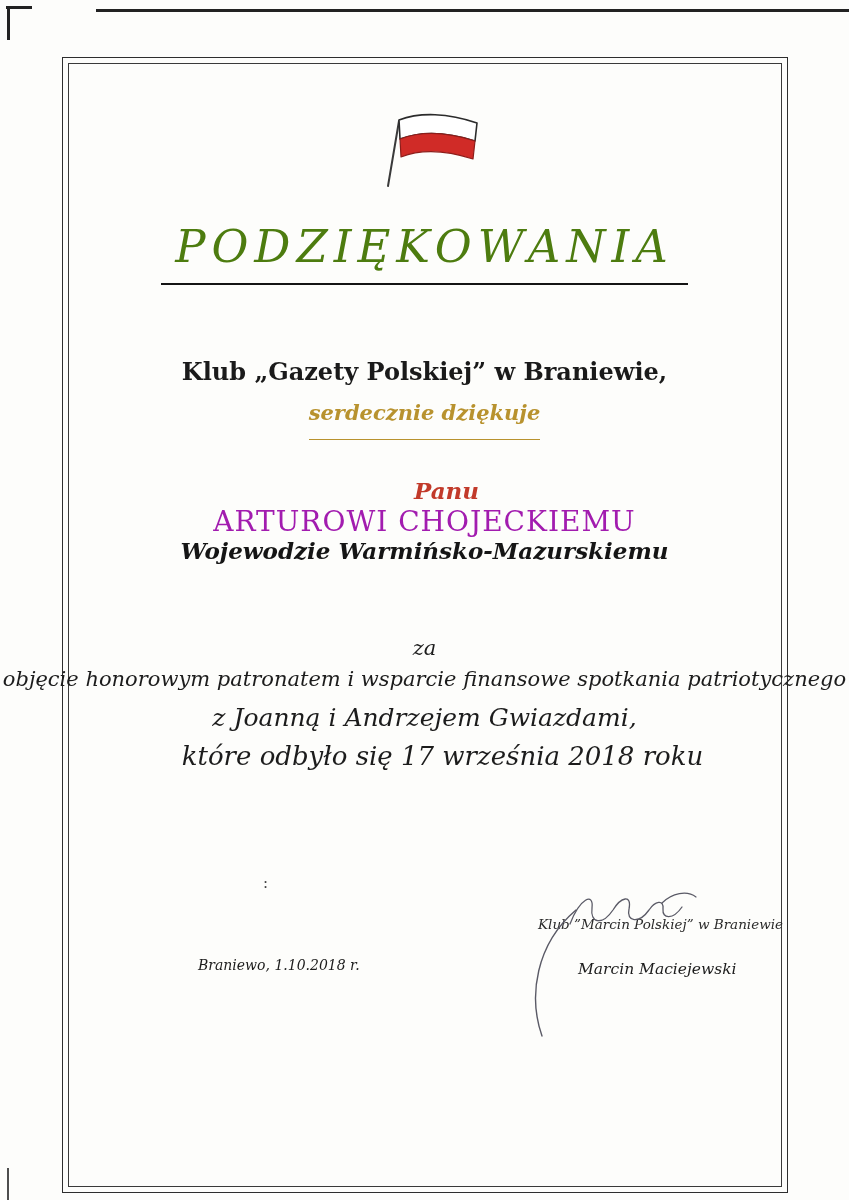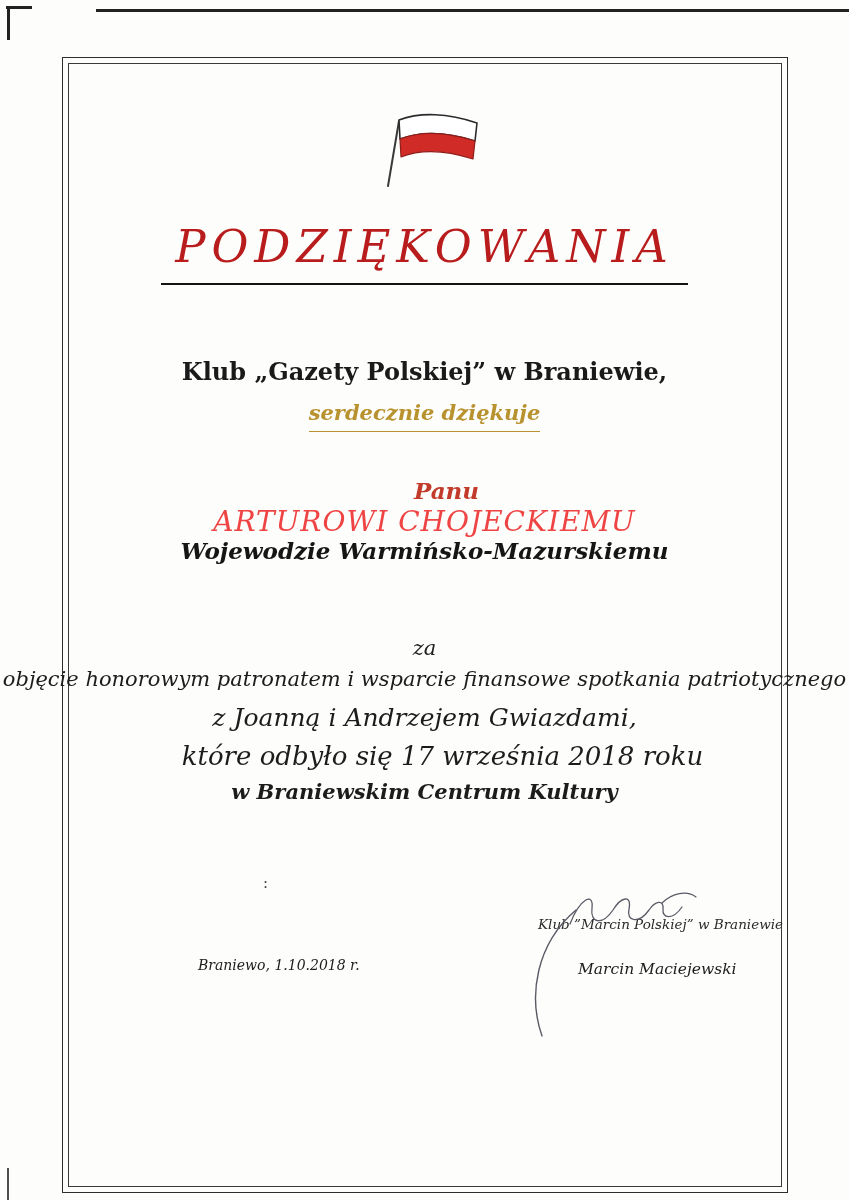--- a/index.html
+++ b/index.html
@@ -26,21 +26,21 @@
   .frame-inner{
     left:68px;top:63px;width:712px;height:1122px;
     border:1px solid #3a3a3a;
   }
 
   .title{
     top:220px;
     font-size:45px;
     font-style:italic;
     letter-spacing:6px;
-    color:#b91c1c;
+    color:#4d7c0f;
   }
   .title .underlined{
     display:inline-block;
     padding:0 14px 10px 14px;
     border-bottom:2.5px solid #141414;
   }
 
   .club-line{
     top:357px;
     font-size:24px;
@@ -49,39 +49,38 @@
   }
   .thanks-line{
     top:400px;
     font-size:21px;
     font-style:italic;
     font-weight:bold;
     color:#b8922e;
   }
   .thanks-line .underlined{
     display:inline-block;
-    padding-bottom:6px;
+    padding-bottom:14px;
     border-bottom:1.6px solid #b8922e;
     text-align:center;
   }
 
   .salutation{
     top:477px;
     font-size:23px;
     font-style:italic;
     font-weight:bold;
     color:#c23a2a;
     padding-left:22px;
   }
   .recipient-name{
     top:505px;
     font-size:28px;
-    font-style:italic;
     letter-spacing:1px;
-    color:#ef4444;
+    color:#a21caf;
   }
   .recipient-title{
     top:537px;
     font-size:23px;
     font-style:italic;
     font-weight:bold;
     color:#151515;
   }
 
   .reason-za{ top:636px; font-size:21px; font-style:italic; }
@@ -149,21 +148,20 @@
   </div>
 
   <div class="abs center salutation">Panu</div>
   <div class="abs center recipient-name">ARTUROWI CHOJECKIEMU</div>
   <div class="abs center reason-za">za</div>
 
   <div class="abs center recipient-title">Wojewodzie Warmińsko-Mazurskiemu</div>
   <div class="abs center reason-1">objęcie honorowym patronatem i wsparcie finansowe spotkania patriotycznego</div>
   <div class="abs center reason-2">z  Joanną i Andrzejem Gwiazdami,</div>
   <div class="abs center reason-3">które odbyło się 17 września 2018 roku</div>
-  <div class="abs center reason-4">w Braniewskim Centrum Kultury</div>
 
   <div class="abs stray-mark">:</div>
 
   <div class="abs signer-org">Klub ”Marcin Polskiej” w Braniewie</div>
 
   <svg class="abs signature-svg" width="230" height="175" viewBox="0 0 230 175" aria-hidden="true">
     <path d="M30,168 C 16,128 24,76 64,42" fill="none" stroke="#5a5a66" stroke-width="1.4" stroke-linecap="round"></path>
     <path d="M58,56 C 68,30 82,24 80,40 C 78,55 90,58 101,42 C 109,29 120,26 117,41 C 114,54 127,56 137,42 C 143,33 152,31 151,41 C 150,51 161,52 170,39" fill="none" stroke="#5a5a66" stroke-width="1.3" stroke-linecap="round"></path>
     <path d="M150,35 C 160,25 175,22 184,29" fill="none" stroke="#5a5a66" stroke-width="1.2" stroke-linecap="round"></path>
   </svg>

